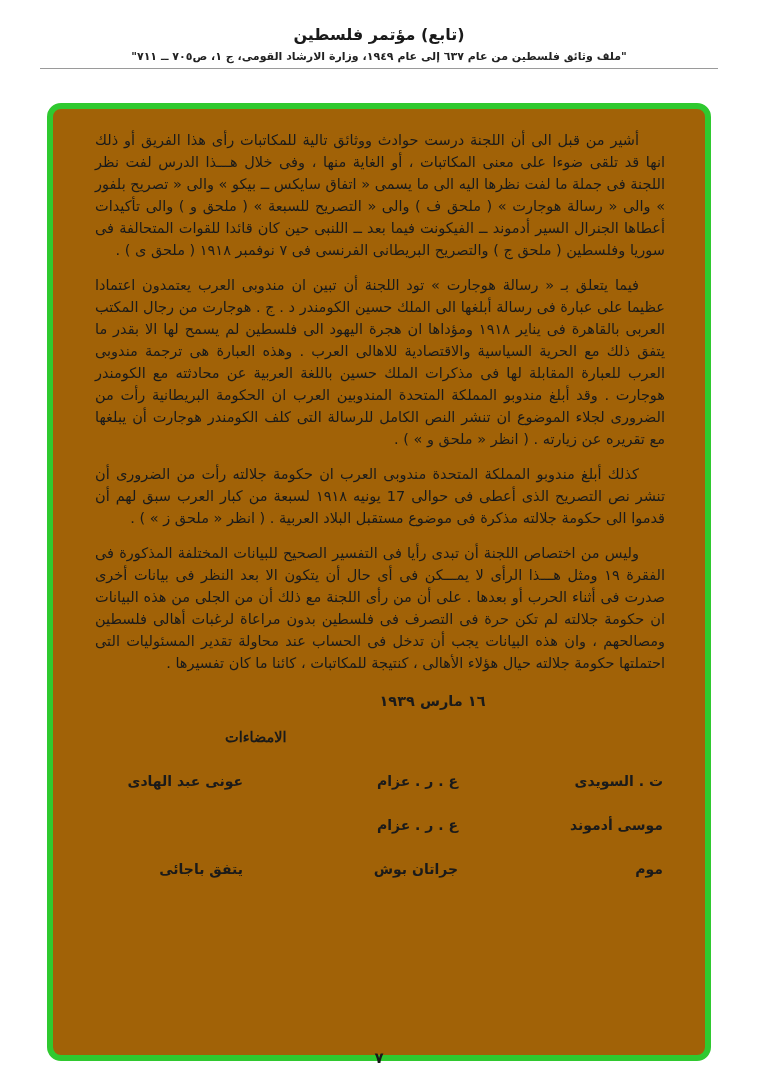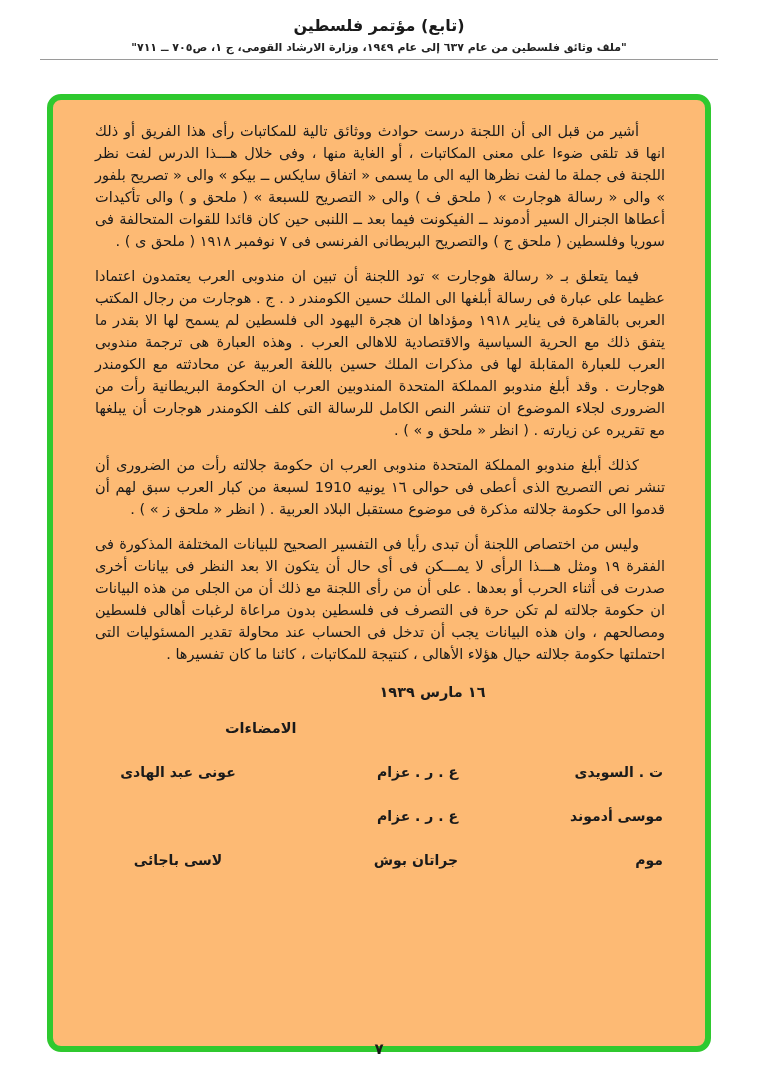--- a/index.html
+++ b/index.html
@@ -4,21 +4,21 @@
 <style>
   html, body {
     margin: 0;
     padding: 0;
     background: #ffffff;
   }
   .page {
     position: relative;
     width: 758px;
     height: 1064px;
-    margin: 0 auto;
+    margin: 9px auto;
     background: #ffffff;
     font-family: "DejaVu Sans", sans-serif;
     direction: rtl;
     color: #1a1a1a;
     overflow: hidden;
   }
   
   .header {
     text-align: center;
     padding-top: 16px;
@@ -44,21 +44,21 @@
   
   .green-box {
     position: absolute;
     left: 47px;
     top: 94px;
     width: 664px;
     height: 958px;
     box-sizing: border-box;
     border: 6px solid #2fc92f;
     border-radius: 14px;
-    background: #fdba74;
+    background: #a16207;
   }
   .body-text {
     padding: 20px 40px 0 42px;
     font-size: 14.5px;
     line-height: 22px;
     text-align: justify;
   }
   .body-text p {
     margin: 0 0 13px 0;
     text-indent: 26px;
@@ -74,38 +74,39 @@
   }
   .date-line-inner {
     display: inline-block;
   }
   .sign-heading {
     margin-top: 14px;
     padding-left: 130px;
     text-align: left;
     font-size: 14.5px;
     font-weight: bold;
+    font-family: Liberation Serif, serif;
   }
   .sig-row {
     display: flex;
     margin-top: 22px;
     font-size: 14px;
     font-weight: bold;
   }
   .sig-right {
     width: 205px;
     padding-right: 2px;
   }
   .sig-mid {
     width: 215px;
     text-align: right;
   }
   .sig-left {
     flex: 1;
-    text-align: center;
+    text-align: right;
     padding-left: 18px;
   }
   
   .footer {
     position: absolute;
     bottom: 6px;
     left: 0;
     width: 100%;
     text-align: center;
   }
@@ -123,21 +124,21 @@
     <h1 class="doc-title">(تابع) مؤتمر فلسطين</h1>
     <div class="citation">"ملف وثائق فلسطين من عام ٦٣٧ إلى عام ١٩٤٩، وزارة الارشاد القومى، ج ١، ص٧٠٥ ــ ٧١١"</div>
     <hr class="header-rule">
   </header>
 
   <div class="green-box">
     <div class="body-text">
 
       <p>أشير من قبل الى أن اللجنة درست حوادث ووثائق تالية للمكاتبات رأى هذا الفريق أو ذلك انها قد تلقى ضوءا على معنى المكاتبات ، أو الغاية منها ، وفى خلال هـــذا الدرس لفت نظر اللجنة فى جملة ما لفت نظرها اليه الى ما يسمى « اتفاق سايكس ــ بيكو » والى « تصريح بلفور » والى « رسالة هوجارت » ( ملحق ف ) والى « التصريح للسبعة » ( ملحق و ) والى تأكيدات أعطاها الجنرال السير أدموند ــ الفيكونت فيما بعد ــ اللنبى حين كان قائدا للقوات المتحالفة فى سوريا وفلسطين ( ملحق ج ) والتصريح البريطانى الفرنسى فى ٧ نوفمبر ١٩١٨ ( ملحق ى ) .</p>
       <p>فيما يتعلق بـ « رسالة هوجارت » تود اللجنة أن تبين ان مندوبى العرب يعتمدون اعتمادا عظيما على عبارة فى رسالة أبلغها الى الملك حسين الكومندر د . ج . هوجارت من رجال المكتب العربى بالقاهرة فى يناير ١٩١٨ ومؤداها ان هجرة اليهود الى فلسطين لم يسمح لها الا بقدر ما يتفق ذلك مع الحرية السياسية والاقتصادية للاهالى العرب . وهذه العبارة هى ترجمة مندوبى العرب للعبارة المقابلة لها فى مذكرات الملك حسين باللغة العربية عن محادثته مع الكومندر هوجارت . وقد أبلغ مندوبو المملكة المتحدة المندوبين العرب ان الحكومة البريطانية رأت من الضرورى لجلاء الموضوع ان تنشر النص الكامل للرسالة التى كلف الكومندر هوجارت أن يبلغها مع تقريره عن زيارته . ( انظر « ملحق و » ) .</p>
-      <p>كذلك أبلغ مندوبو المملكة المتحدة مندوبى العرب ان حكومة جلالته رأت من الضرورى أن تنشر نص التصريح الذى أعطى فى حوالى ١٦ يونيه 1910 لسبعة من كبار العرب سبق لهم أن قدموا الى حكومة جلالته مذكرة فى موضوع مستقبل البلاد العربية . ( انظر « ملحق ز » ) .</p>
+      <p>كذلك أبلغ مندوبو المملكة المتحدة مندوبى العرب ان حكومة جلالته رأت من الضرورى أن تنشر نص التصريح الذى أعطى فى حوالى 17 يونيه ١٩١٨ لسبعة من كبار العرب سبق لهم أن قدموا الى حكومة جلالته مذكرة فى موضوع مستقبل البلاد العربية . ( انظر « ملحق ز » ) .</p>
       <p>وليس من اختصاص اللجنة أن تبدى رأيا فى التفسير الصحيح للبيانات المختلفة المذكورة فى الفقرة ١٩ ومثل هـــذا الرأى لا يمـــكن فى أى حال أن يتكون الا بعد النظر فى بيانات أخرى صدرت فى أثناء الحرب أو بعدها . على أن من رأى اللجنة مع ذلك أن من الجلى من هذه البيانات ان حكومة جلالته لم تكن حرة فى التصرف فى فلسطين بدون مراعاة لرغبات أهالى فلسطين ومصالحهم ، وان هذه البيانات يجب أن تدخل فى الحساب عند محاولة تقدير المسئوليات التى احتملتها حكومة جلالته حيال هؤلاء الأهالى ، كنتيجة للمكاتبات ، كائنا ما كان تفسيرها .</p>
 
       <div class="date-line">
         <span class="date-line-inner">١٦ مارس ١٩٣٩</span>
       </div>
 
       <div class="sign-heading">
         <span>الامضاءات</span>
       </div>
 
@@ -149,21 +150,21 @@
 
       <div class="sig-row">
         <div class="sig-right">موسى أدموند</div>
         <div class="sig-mid">ع . ر . عزام</div>
         <div class="sig-left"></div>
       </div>
 
       <div class="sig-row">
         <div class="sig-right">موم</div>
         <div class="sig-mid">جراتان بوش</div>
-        <div class="sig-left">لاسى باجائى</div>
+        <div class="sig-left">يتفق باجائى</div>
       </div>
 
     </div>
   </div>
 
   <footer class="footer">
     <span class="page-number">٧</span>
   </footer>
 
 </div>

